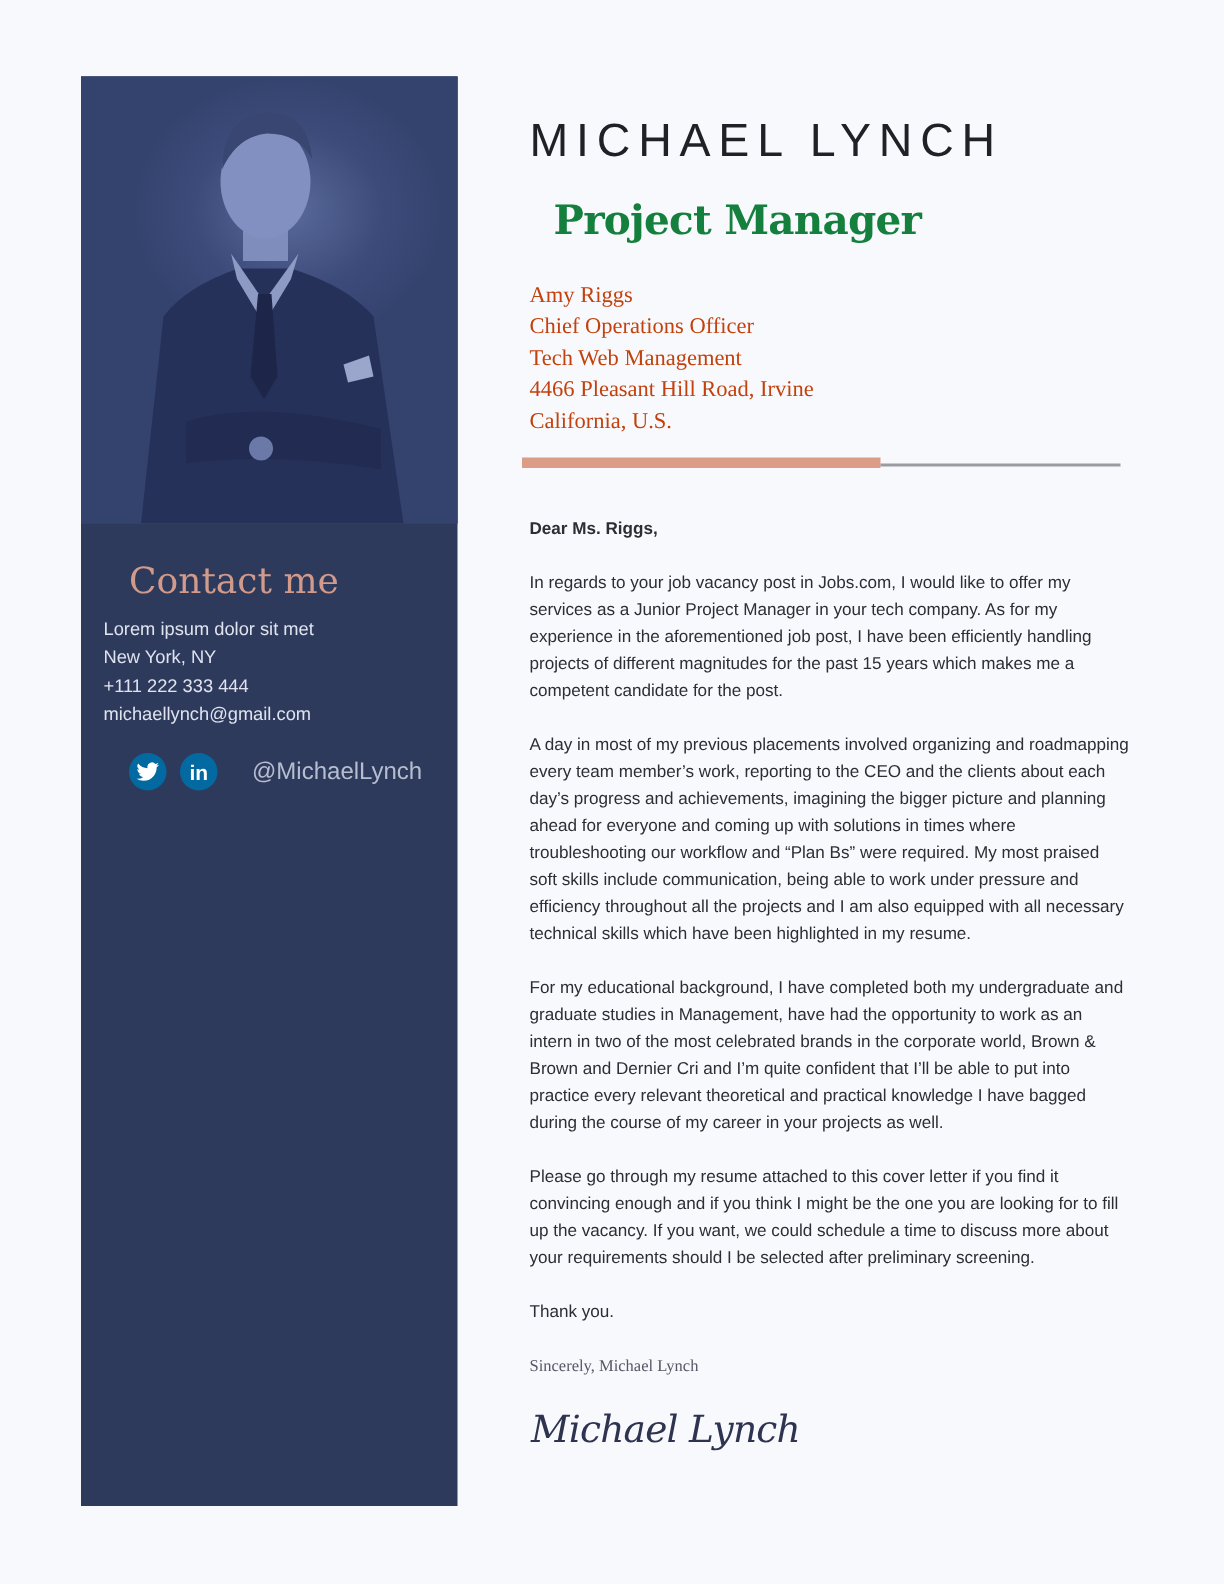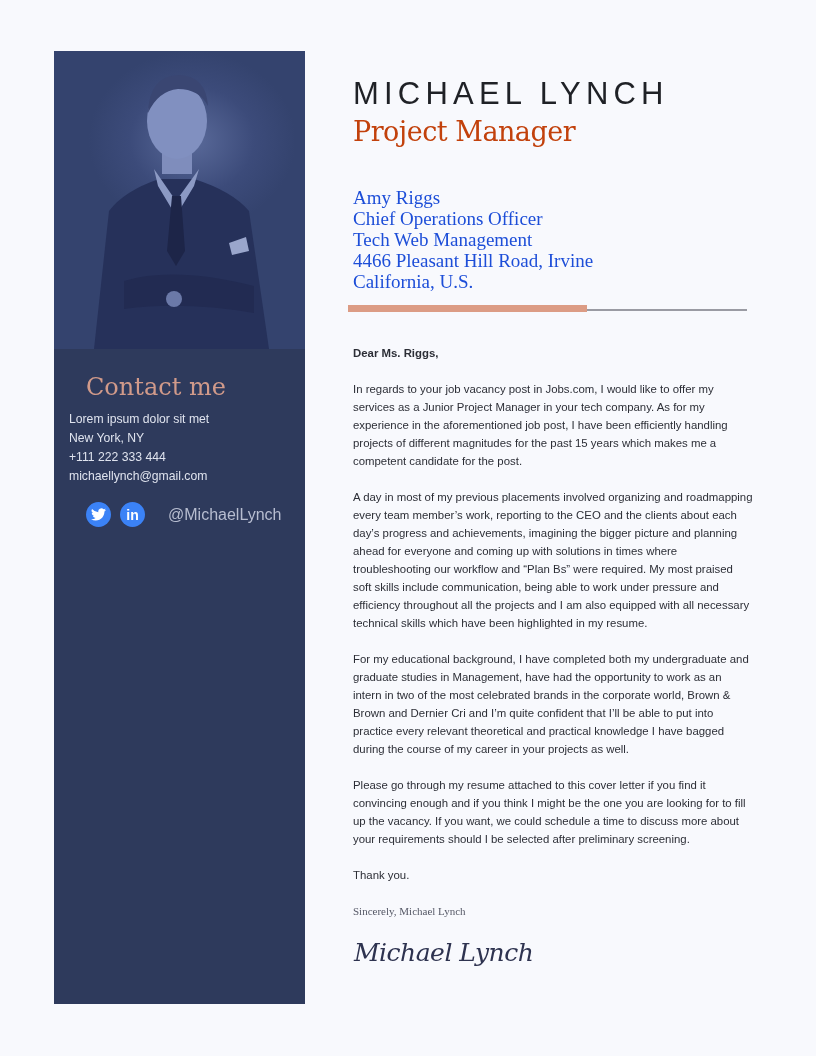--- a/index.html
+++ b/index.html
@@ -26,40 +26,40 @@
   }
   .contact-lines {
     position: absolute; left: 15px; top: 359px; color: #dfe3ee;
     font-size: 12.2px; line-height: 19px;
   }
   .contact-lines div { white-space: nowrap; }
   .social {
     position: absolute; left: 32px; top: 451px; display: flex; align-items: center;
   }
   .social-icon {
-    width: 25px; height: 25px; border-radius: 50%; background: #3b82f6;
+    width: 25px; height: 25px; border-radius: 50%; background: #0369a1;
     display: flex; align-items: center; justify-content: center; color: #fff;
     margin-right: 9px;
   }
   .social-handle {
     margin-left: 14px; color: #b7bdd0; font-size: 16px;
   }
   .name {
     position: absolute; left: 353px; top: 76px; margin: 0;
     font-family: "Liberation Sans", sans-serif; font-weight: normal;
     font-size: 31px; letter-spacing: 5.2px; color: #1f2126;
   }
   .role {
-    position: absolute; left: 353px; top: 116px; margin: 0;
-    font-family: "DejaVu Serif", serif; font-weight: normal;
-    font-size: 27px; color: #c2410c; letter-spacing: -0.5px;
+    position: absolute; left: 353px; top: 116px; margin: 16px;
+    font-family: "DejaVu Serif", serif; font-weight: bold;
+    font-size: 27px; color: #15803d; letter-spacing: -0.5px;
   }
   .recipient {
     position: absolute; left: 353px; top: 187px;
-    font-family: "Liberation Serif", serif; font-size: 19px; line-height: 21px; color: #1d4ed8;
+    font-family: "Liberation Serif", serif; font-size: 15px; line-height: 21px; color: #c2410c;
   }
   .divider-accent {
     position: absolute; left: 348px; top: 305px; width: 239px; height: 7px; background: #dc9c85;
   }
   .divider-line {
     position: absolute; left: 587px; top: 309px; width: 160px; height: 2px; background: #9a9ba3;
   }
   .letter {
     position: absolute; left: 353px; top: 344px; width: 400px;
     font-size: 11.4px; line-height: 18px; color: #2c2e36;

